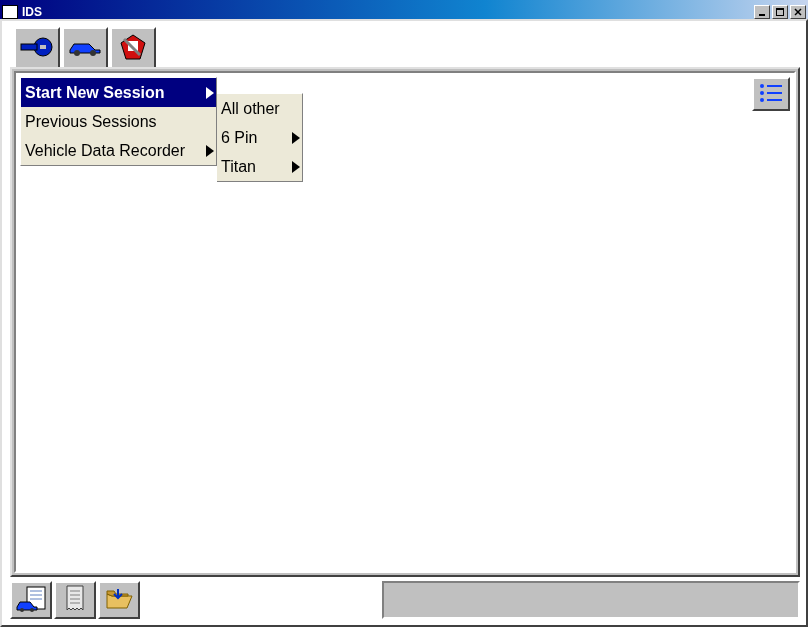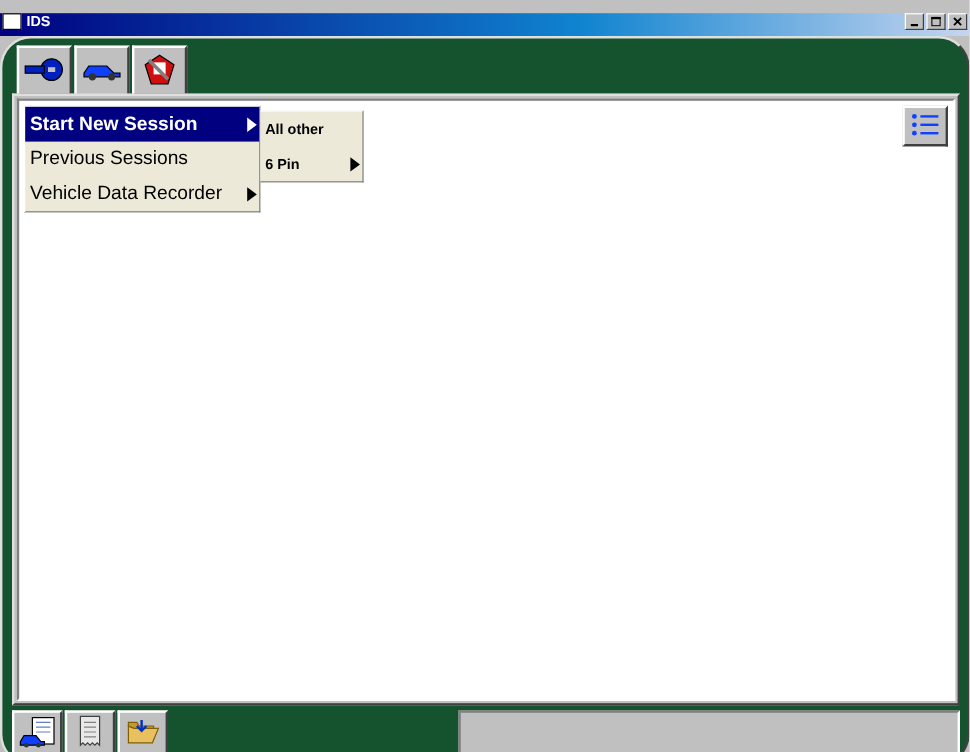--- a/index.html
+++ b/index.html
@@ -3,44 +3,43 @@
 <meta charset="utf-8">
 <style>
   * { box-sizing: border-box; }
   html, body { margin:0; padding:0; font-family: "Tahoma", "Arial", sans-serif; font-size:12px; }
   body { width:808px; height:627px; background:#c0c0c0; }
 
   
   .titlebar {
     height:19px; width:100%;
     background: linear-gradient(to right, #000080 0%, #1084d0 60%, #c6d5ef 100%);
-    color:#fff; display:flex; align-items:flex-start;margin-top:11px;
+    color:#fff; display:flex; align-items:flex-end;
   }
   .titlebar .sys-icon {
     width:16px; height:14px; margin-left:2px; background:#fff; border:1px solid #000;
   }
   .titlebar .title { margin-left:4px; font-weight:bold; font-size:12px; }
   .titlebar .spacer { flex:1; }
   .win-btn {
     width:16px; height:14px; background:#c0c0c0; margin-left:2px;
     border-top:1px solid #fff; border-left:1px solid #fff;
     border-right:1px solid #404040; border-bottom:1px solid #404040;
     display:flex; align-items:center; justify-content:center;
     font-family: "Marlett","Arial"; font-size:10px; line-height:1;
   }
   .win-btn:last-child { margin-right:2px; }
 
   
   .outer {
     height:calc(627px - 19px);
     border-left:2px solid #dfdfdf; border-top:2px solid #dfdfdf;
     border-right:2px solid #404040; border-bottom:2px solid #404040;
-    background:#14532d;
+    background:#ffffff;
     position:relative;
-    border-radius:26px;
   }
 
   
   .top-tabs { position:absolute; left:12px; top:6px; display:flex; }
   .tab-btn {
     width:46px; height:42px; background:#c0c0c0; margin-right:2px;
     border-top:2px solid #fff; border-left:2px solid #fff;
     border-right:2px solid #404040; border-bottom:2px solid #404040;
     display:flex; align-items:center; justify-content:center;
   }
@@ -197,26 +196,30 @@
         </div>
         <div class="menu-item">
           <span>Previous Sessions</span>
         </div>
         <div class="menu-item">
           <span>Vehicle Data Recorder</span>
           <span class="arrow"></span>
         </div>
       </div>
 
-      <div class="menu-col2" style="position:absolute; left:201px; top:8px; background:#ece9d8; border-top:1px solid #fff; border-right:1px solid #808080; border-bottom:1px solid #808080; font-size:12px;font-weight:bold;">
+      <div class="menu-col2" style="position:absolute; left:201px; top:20px; background:#ece9d8; border-top:1px solid #fff; border-right:1px solid #808080; border-bottom:1px solid #808080; font-size:16px;">
         <div class="menu-item">
           <span>All other</span>
         </div>
         <div class="menu-item">
           <span>6 Pin</span>
+          <span class="arrow"></span>
+        </div>
+        <div class="menu-item">
+          <span>Titan</span>
           <span class="arrow"></span>
         </div>
       </div>
 
     </div>
   </div>
 
   <div class="bottom-bar">
     <div class="bottom-btn">
       <span>

